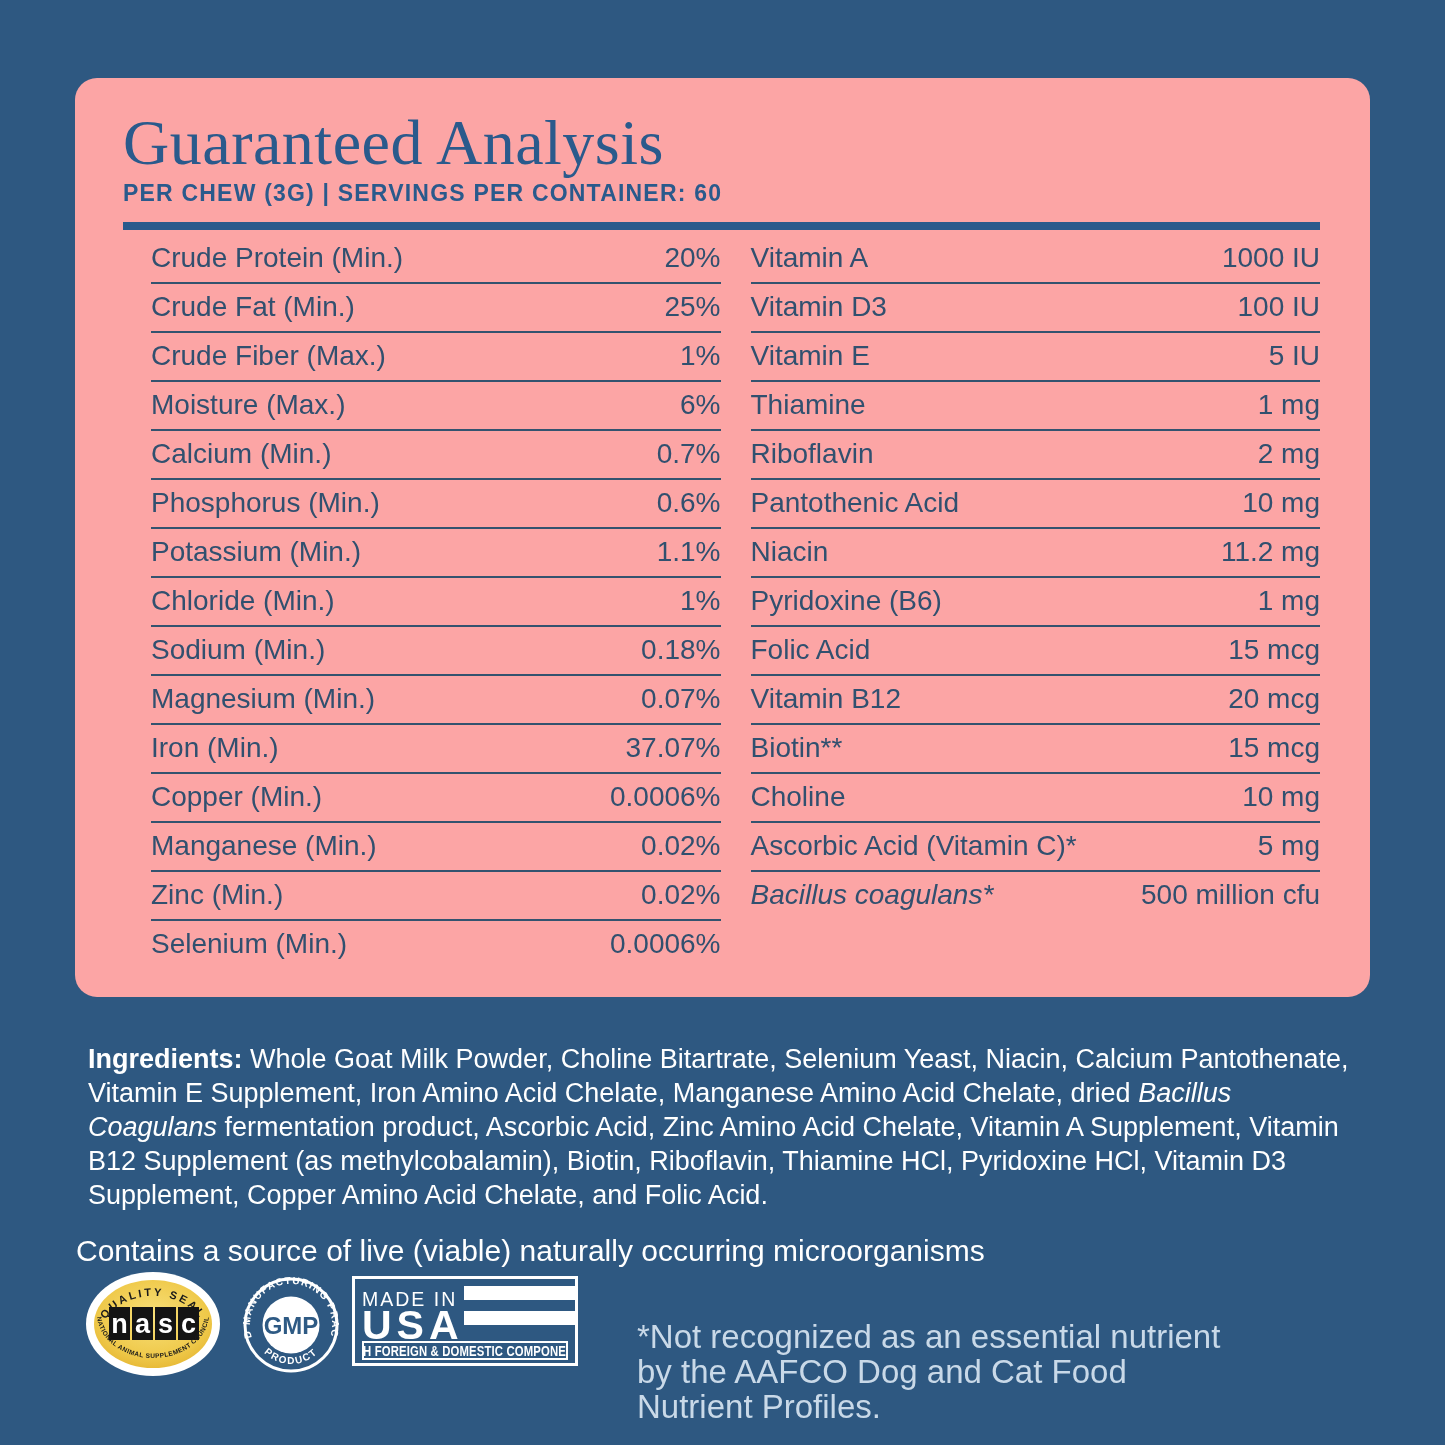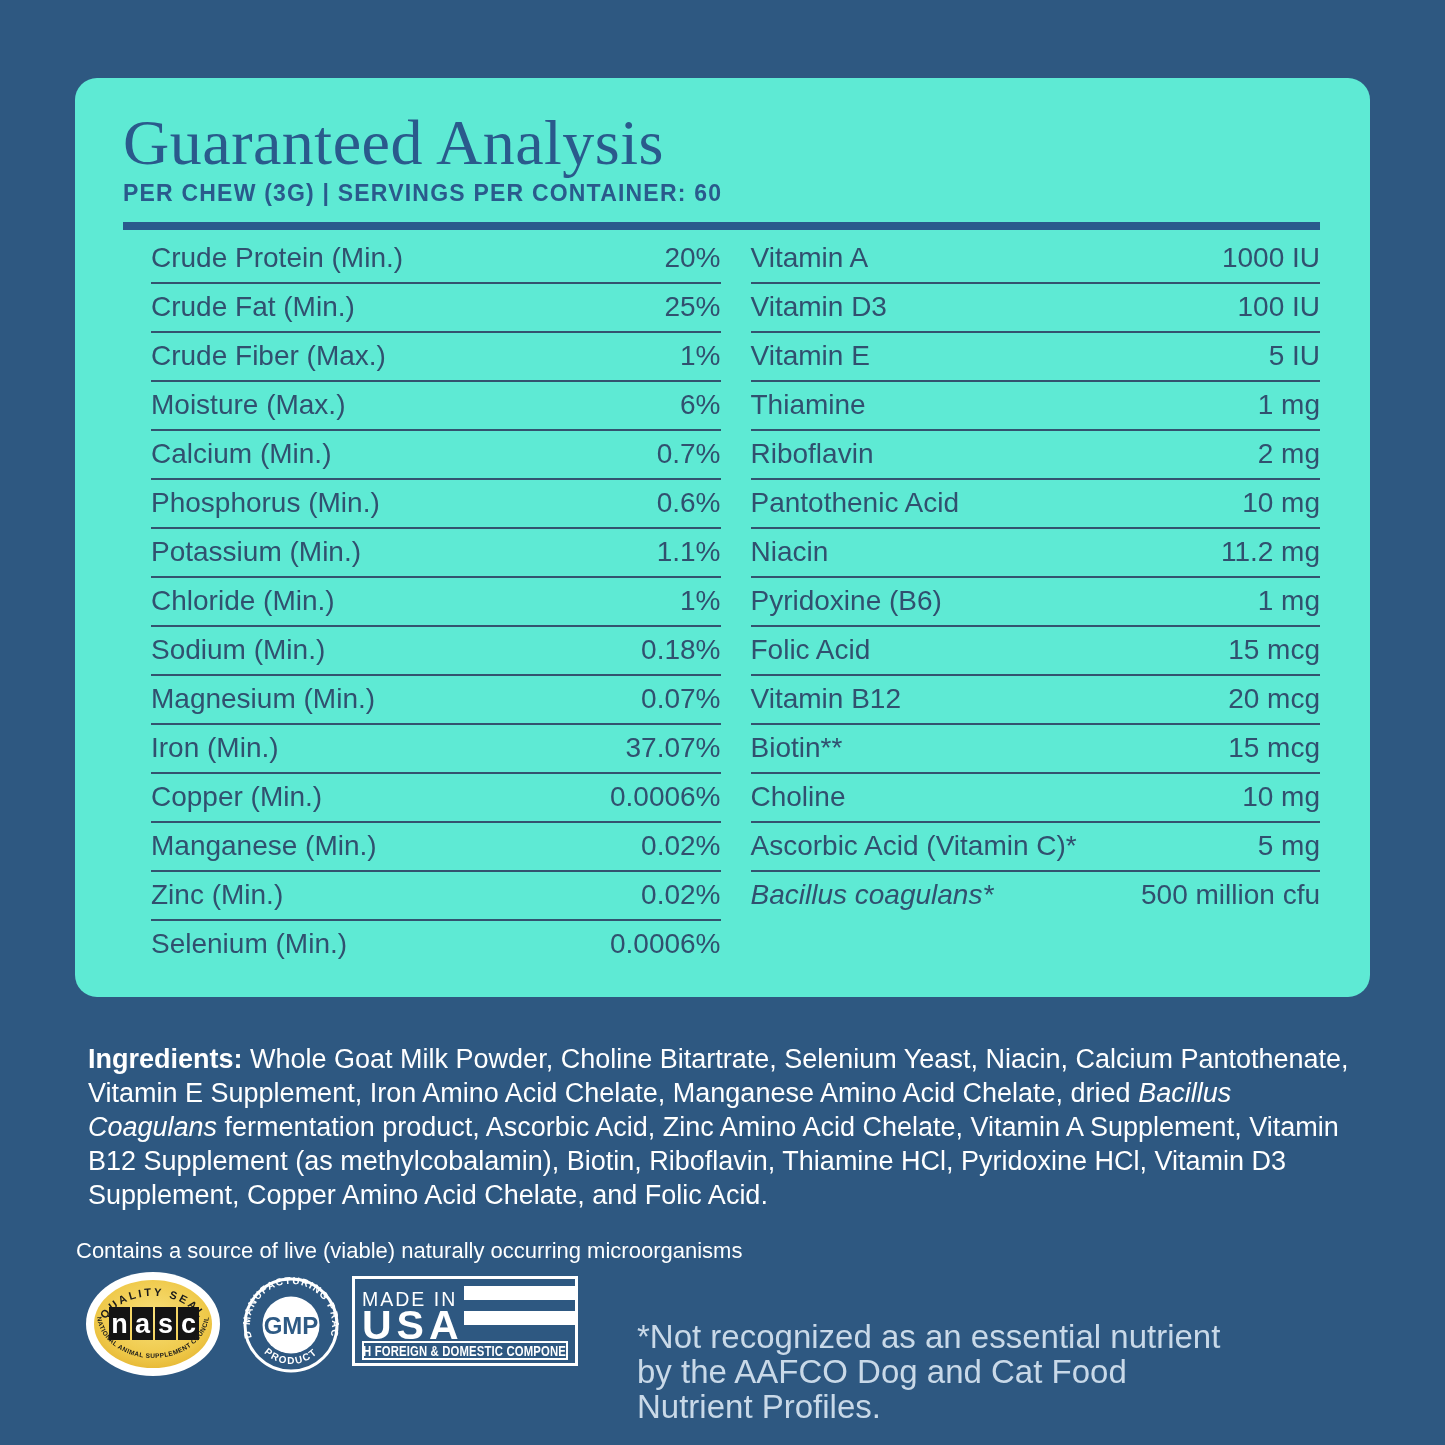--- a/index.html
+++ b/index.html
@@ -5,21 +5,21 @@
   html,body{margin:0;padding:0;}
   body{
     width:1445px;height:1445px;
     background:#2e5881;
     font-family:"Liberation Sans",sans-serif;
     position:relative;overflow:hidden;
   }
   
   .card{
     position:absolute;left:75px;top:78px;width:1295px;height:919px;
-    background:#5eead4;border-radius:22px;box-sizing:border-box;
+    background:#fca5a5;border-radius:22px;box-sizing:border-box;
     padding:28px 50px 0 48px;
   }
   .title{
     margin:0;font-family:"Liberation Serif",serif;font-weight:500;
     font-size:64px;line-height:1.15;color:#2a5a8c;letter-spacing:0.5px;
   }
   .subtitle{
     margin:0 0 0 0;font-size:23px;font-weight:bold;color:#2a5a8c;
     letter-spacing:1.2px;
   }
@@ -39,21 +39,21 @@
   
   .below-card{
     position:absolute;left:76px;top:1030px;width:1300px;color:#ffffff;
   }
   .ingredients{
     margin:12px;font-size:27px;line-height:34px;color:#ffffff;
   }
   .seg-bold{font-weight:bold;}
   .seg-italic{font-style:italic;}
   .contains-note{
-    margin:22px 0 16px 0;font-size:22px;line-height:34px;color:#ffffff;
+    margin:22px 0 16px 0;font-size:30px;line-height:34px;color:#ffffff;
   }
   
   .nasc{position:absolute;left:86px;top:1272px;}
   .gmp{position:absolute;left:243px;top:1277px;}
   .usa{
     position:absolute;left:352px;top:1276px;width:226px;height:90px;
     border:3.5px solid #fff;box-sizing:border-box;padding:3px 7px;
     display:flex;flex-direction:column;justify-content:space-between;
   }
   .usa-top{display:flex;justify-content:space-between;}

